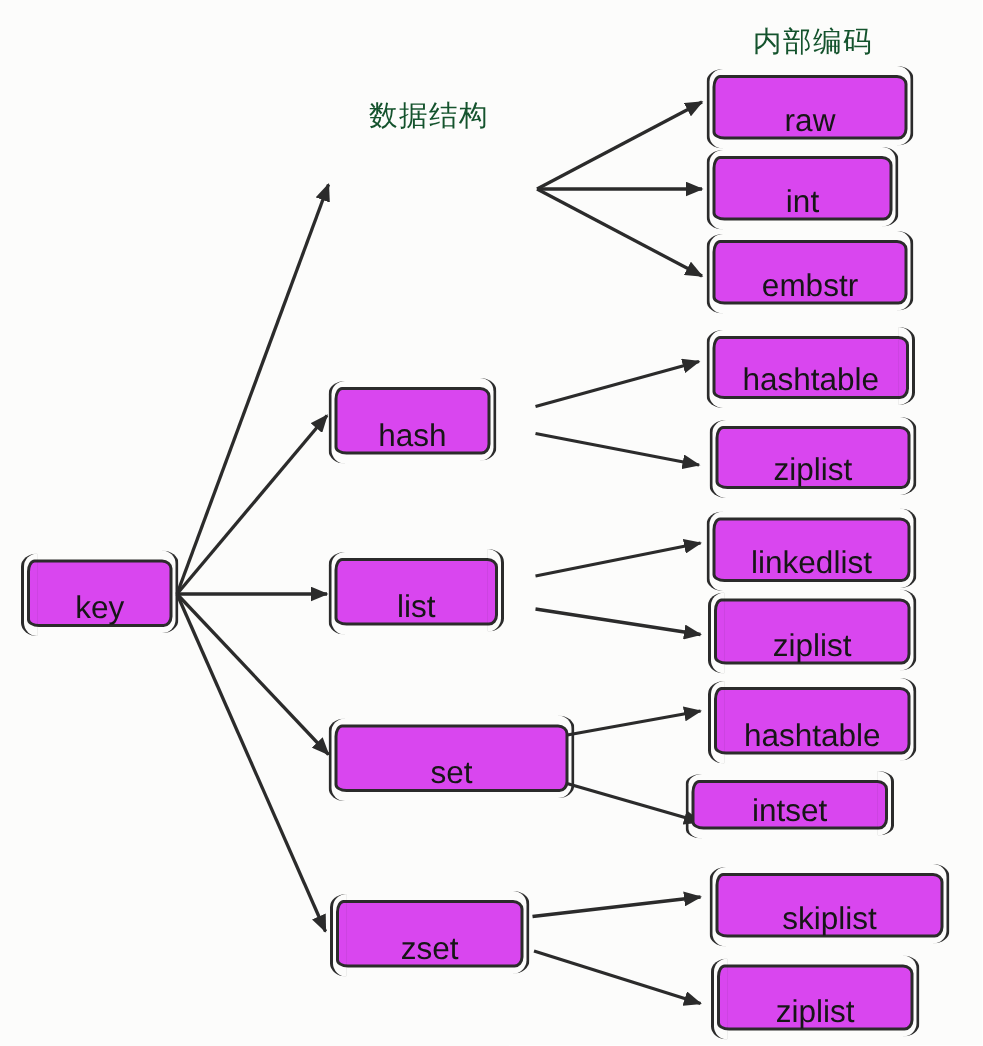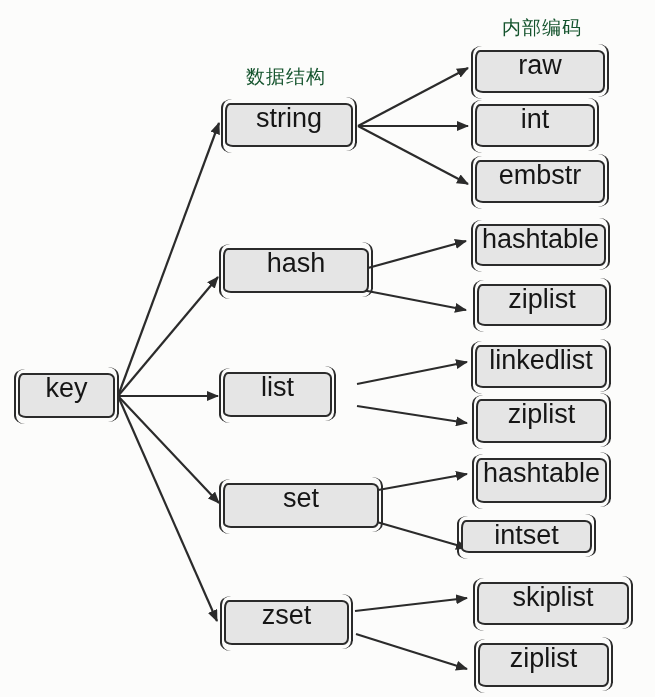--- a/index.html
+++ b/index.html
@@ -6,27 +6,27 @@
   #canvas{
     position:relative;
     width:655px;height:697px;
     background:#fcfcfb;
     font-family:"Liberation Sans","DejaVu Sans",sans-serif;
     overflow:hidden;
   }
   #arrow-layer{position:absolute;left:0;top:0;z-index:1;}
   .box{
     position:absolute;z-index:2;
-    display:flex;align-items:flex-start;justify-content:center;
+    display:flex;align-items:flex-end;justify-content:center;
     border:2.4px solid #2b2b2b;
     border-radius:5px 7px 6px 8px / 8px 6px 7px 5px;
-    background:#e5e5e5;
+    background:#d946ef;
     box-sizing:border-box;
     color:#161616;
-    font-size:27px;
+    font-size:21px;
     line-height:1;
   }
   
   .box::before{
     content:"";position:absolute;pointer-events:none;
     left:-6px;top:-6px;bottom:-8px;width:9px;
     border-left:2.4px solid #2b2b2b;
     border-radius:100% 0 0 100% / 16% 0 0 16%;
   }
   .box::after{
@@ -80,24 +80,21 @@
   </svg>
 
   <div class="col-label" style="left:286px;top:64px">数据结构</div>
 
   <div class="col-label" style="left:542px;top:15px">内部编码</div>
 
   <div class="box" style="left:18px;top:373px;width:97px;height:45px">
     <span>key</span>
   </div>
 
-  <div class="box" style="left:225px;top:103px;width:128px;height:44px">
-    <span>string</span>
-  </div>
-  <div class="box" style="left:223px;top:248px;width:146px;height:45px">
+  <div class="box" style="left:223px;top:258px;width:104px;height:45px">
     <span>hash</span>
   </div>
   <div class="box" style="left:223px;top:372px;width:109px;height:45px">
     <span>list</span>
   </div>
   <div class="box" style="left:223px;top:483px;width:156px;height:45px">
     <span>set</span>
   </div>
   <div class="box" style="left:224px;top:600px;width:125px;height:45px">
     <span>zset</span>

